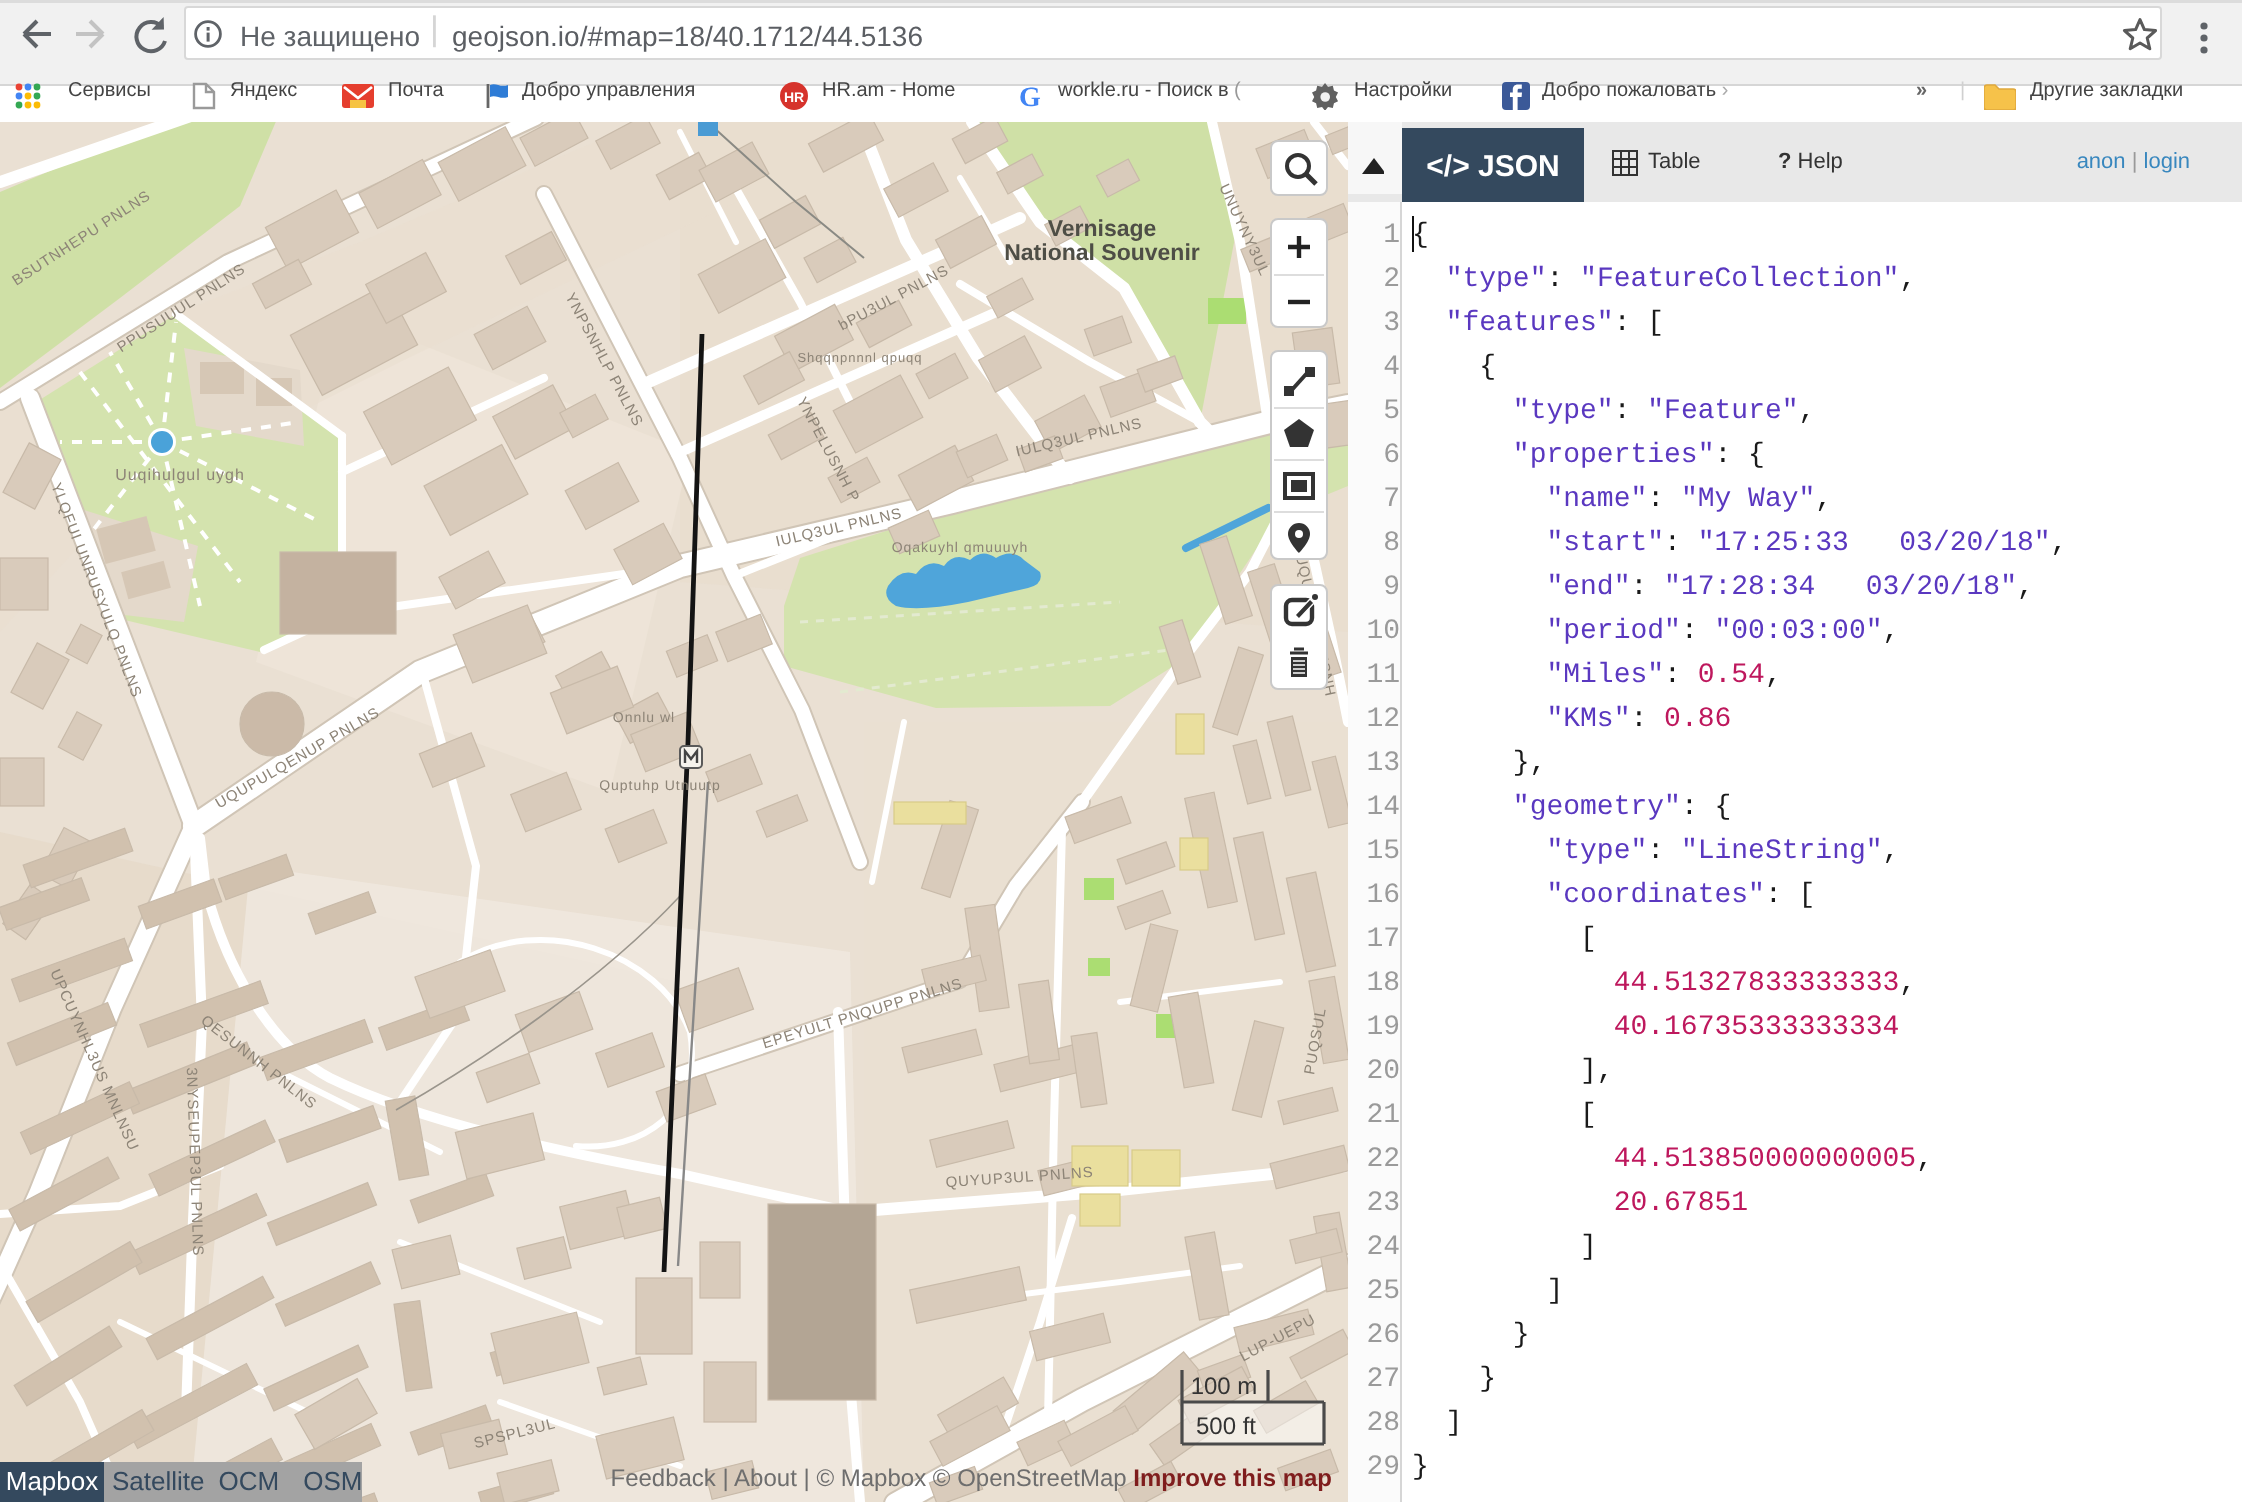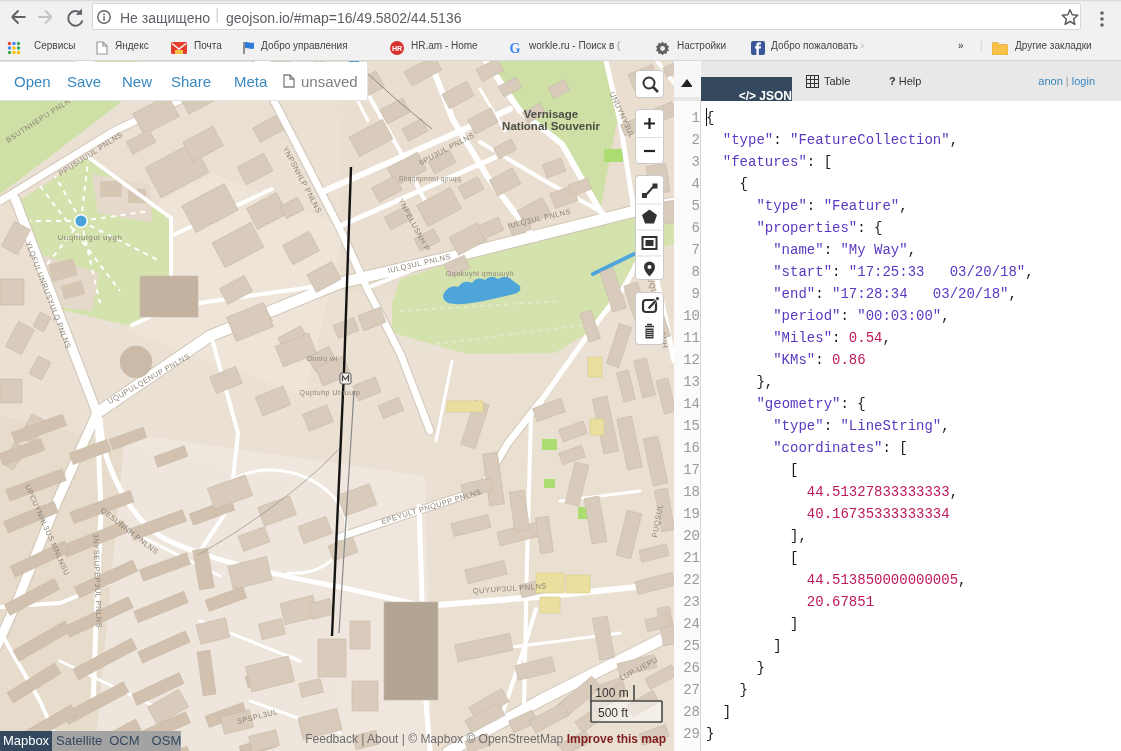--- a/index.html
+++ b/index.html
@@ -1,26 +1,26 @@
 <!DOCTYPE html>
 <html><head><meta charset="utf-8">
 <style>
 *{margin:0;padding:0;box-sizing:border-box}
 html,body{width:1121px;height:751px;overflow:hidden;font-family:"Liberation Sans",sans-serif;background:#fff}
-#chrome{position:absolute;left:0;top:0;width:1121px;height:61px;background:#f1f1f1;border-bottom:1px solid #d6d6d6}
+#chrome{position:absolute;left:0;top:0;width:1121px;height:43px;background:#f1f1f1;border-bottom:1px solid #d6d6d6}
 #urlrow{position:absolute;left:0;top:0;width:1121px;height:35px}
 #urlbox{position:absolute;left:92px;top:3px;width:989px;height:27px;background:#fff;border:1px solid #d8d8d8;border-radius:2px}
 .chtxt{position:absolute;font-size:14px;color:#5f6368}
 #bookmarks{position:absolute;left:0;top:35px;width:1121px;height:26px}
 .bm{position:absolute;top:5px;font-size:10px;color:#444;white-space:nowrap}
 #page{position:absolute;left:0;top:61px;width:1121px;height:690px}
 #map{position:absolute;left:0;top:0;width:674px;height:690px;overflow:hidden;background:#ece3d8}
 #panel{position:absolute;left:674px;top:0;width:447px;height:690px;background:#fff}
 #tabbar{position:absolute;left:0;top:0;width:447px;height:40px;background:#e8e8e8}
-#jsontab{position:absolute;left:27px;top:16px;width:91px;height:40px;background:#34495e;color:#fff;font-size:12px;font-weight:bold;text-align:right;line-height:39px}
+#jsontab{position:absolute;left:27px;top:3px;width:91px;height:40px;background:#34495e;color:#fff;font-size:15px;font-weight:bold;text-align:center;line-height:39px}
 .tab{position:absolute;top:0;height:40px;line-height:40px;font-size:11px;color:#333}
 #editor{position:absolute;left:0;top:40px;width:447px;height:650px;background:#fff;font-family:"Liberation Mono",monospace;font-size:14px;line-height:22px}
 #gutter{position:absolute;left:0;top:0;width:27px;height:650px;background:#fbfbfb;border-right:1px solid #d6d6d6}
 #lnums{position:absolute;left:0;top:6px;width:26px;text-align:right;color:#9a9a9a;white-space:pre}
 #code{position:absolute;left:32px;top:6px;white-space:pre;color:#1a1a1a}
 .s{color:#5a38c0}.n{color:#be185d}
 #toolbar{position:absolute;left:0;top:1px;width:368px;height:39px;background:#fff;border-right:1px solid #e2e2e2;border-bottom:1px solid #e2e2e2}
 .tbl{position:absolute;top:11px;font-size:15px;color:#3887be}
 .mapctl{position:absolute;width:29px;background:#fff;border:1px solid #c9c9c9;border-radius:4px}
 #layerbtns{position:absolute;left:0;top:670px;height:20px;font-size:13px}
@@ -37,21 +37,21 @@
    <path d="M81.8 8.5 L82 14.7 L75.8 14.9 Z" fill="#5f6368"></path>
   </svg>
   <div id="urlbox"></div>
   <svg width="15" height="15" style="position:absolute;left:97px;top:10px">
    <circle cx="7" cy="7" r="6.2" stroke="#5f6368" fill="none" stroke-width="1.4"></circle>
    <rect x="6.3" y="3.5" width="1.5" height="1.8" fill="#5f6368"></rect>
         <rect x="6.3" y="6.3" width="1.5" height="4.5" fill="#5f6368"></rect>
   </svg>
   <div class="chtxt" style="left:120px;top:10px">Не защищено</div>
   <div class="chtxt" style="left:215px;top:5px;color:#d5d5d5;font-size:17px">|</div>
-  <div class="chtxt" style="left:226px;top:10px;color:#5b5e63">geojson.io/#map=16/49.5802/44.5136</div>
+  <div class="chtxt" style="left:226px;top:10px;color:#5b5e63">geojson.io/#map=18/40.1712/44.5136</div>
   <svg width="18" height="18" style="position:absolute;left:1061px;top:8px">
    <path d="M9 1.8 L11.2 6.8 L16.8 7.3 L12.6 11 L13.9 16.4 L9 13.5 L4.1 16.4 L5.4 11 L1.2 7.3 L6.8 6.8 Z" stroke="#5a5a5a" stroke-width="1.5" fill="none" stroke-linejoin="round"></path>
   </svg>
   <svg width="5" height="16" style="position:absolute;left:1100px;top:11px">
    <circle cx="2" cy="2" r="1.8" fill="#5f6368"></circle>
         <circle cx="2" cy="8" r="1.8" fill="#5f6368"></circle>
         <circle cx="2" cy="14" r="1.8" fill="#5f6368"></circle>
   </svg>
  </div>
  <div id="bookmarks">
@@ -416,31 +416,20 @@
 <text x="620" y="55" font-size="7.5" fill="#8d8477" text-anchor="middle" letter-spacing="0.5" transform="rotate(65 620 55)">UNUYNY3UL</text>
 <text x="640" y="610" font-size="7.5" fill="#8d8477" text-anchor="middle" letter-spacing="0.5" transform="rotate(-28 640 610)">LUP-UEPU</text>
 <text x="480" y="215" font-size="7" fill="#8d8477" text-anchor="middle" letter-spacing="0.5">Oqakuyhl qmuuuyh</text>
 <text x="258" y="658" font-size="7.5" fill="#8d8477" text-anchor="middle" letter-spacing="0.5" transform="rotate(-14 258 658)">SPSPL3UL</text>
 <text x="540" y="160" font-size="7.5" fill="#8d8477" text-anchor="middle" letter-spacing="0.5" transform="rotate(-13 540 160)">IULQ3UL PNLNS</text>
 <text x="660" y="460" font-size="7.5" fill="#8d8477" text-anchor="middle" letter-spacing="0.5" transform="rotate(-80 660 460)">PUQSUL</text>
 <text x="322" y="300" font-size="7" fill="#8d8477" text-anchor="middle" letter-spacing="0.5">Onnlu wl</text>
 <text x="330" y="334" font-size="7" fill="#8d8477" text-anchor="middle" letter-spacing="0.5">Quptuhp Utnuutp</text>
 <text x="430" y="120" font-size="6.5" fill="#8d8477" text-anchor="middle" letter-spacing="0.5">Shqqnpnnnl qpuqq</text>
 </svg>
-  <div id="toolbar">
-   <span class="tbl" style="left:14px">Open</span>
-        <span class="tbl" style="left:67px">Save</span>
-   <span class="tbl" style="left:122px">New</span>
-        <span class="tbl" style="left:171px">Share</span>
-   <span class="tbl" style="left:234px">Meta</span>
-   <svg width="12" height="14" style="position:absolute;left:283px;top:12px">
-          <path d="M1,1 h6 l4,4 v8 h-10 Z M7,1 v4 h4" fill="none" stroke="#7f7f7f" stroke-width="1.3"></path>
-        </svg>
-   <span class="tbl" style="left:301px;color:#7f7f7f">unsaved</span>
-  </div>
   <div class="mapctl" style="left:635px;top:9px;height:28px">
    <svg width="27" height="27">
           <circle cx="13" cy="12" r="5.5" stroke="#333" stroke-width="2" fill="none"></circle>
           <path d="M17,16 L22,21" stroke="#333" stroke-width="2.5"></path>
         </svg>
   </div>
   <div class="mapctl" style="left:635px;top:48px;height:55px">
    <svg width="27" height="55">
     <path d="M8,13.5 H19 M13.5,8 V19" stroke="#222" stroke-width="2.2"></path>
     <line x1="1" y1="27.5" x2="26" y2="27.5" stroke="#ddd"></line>

